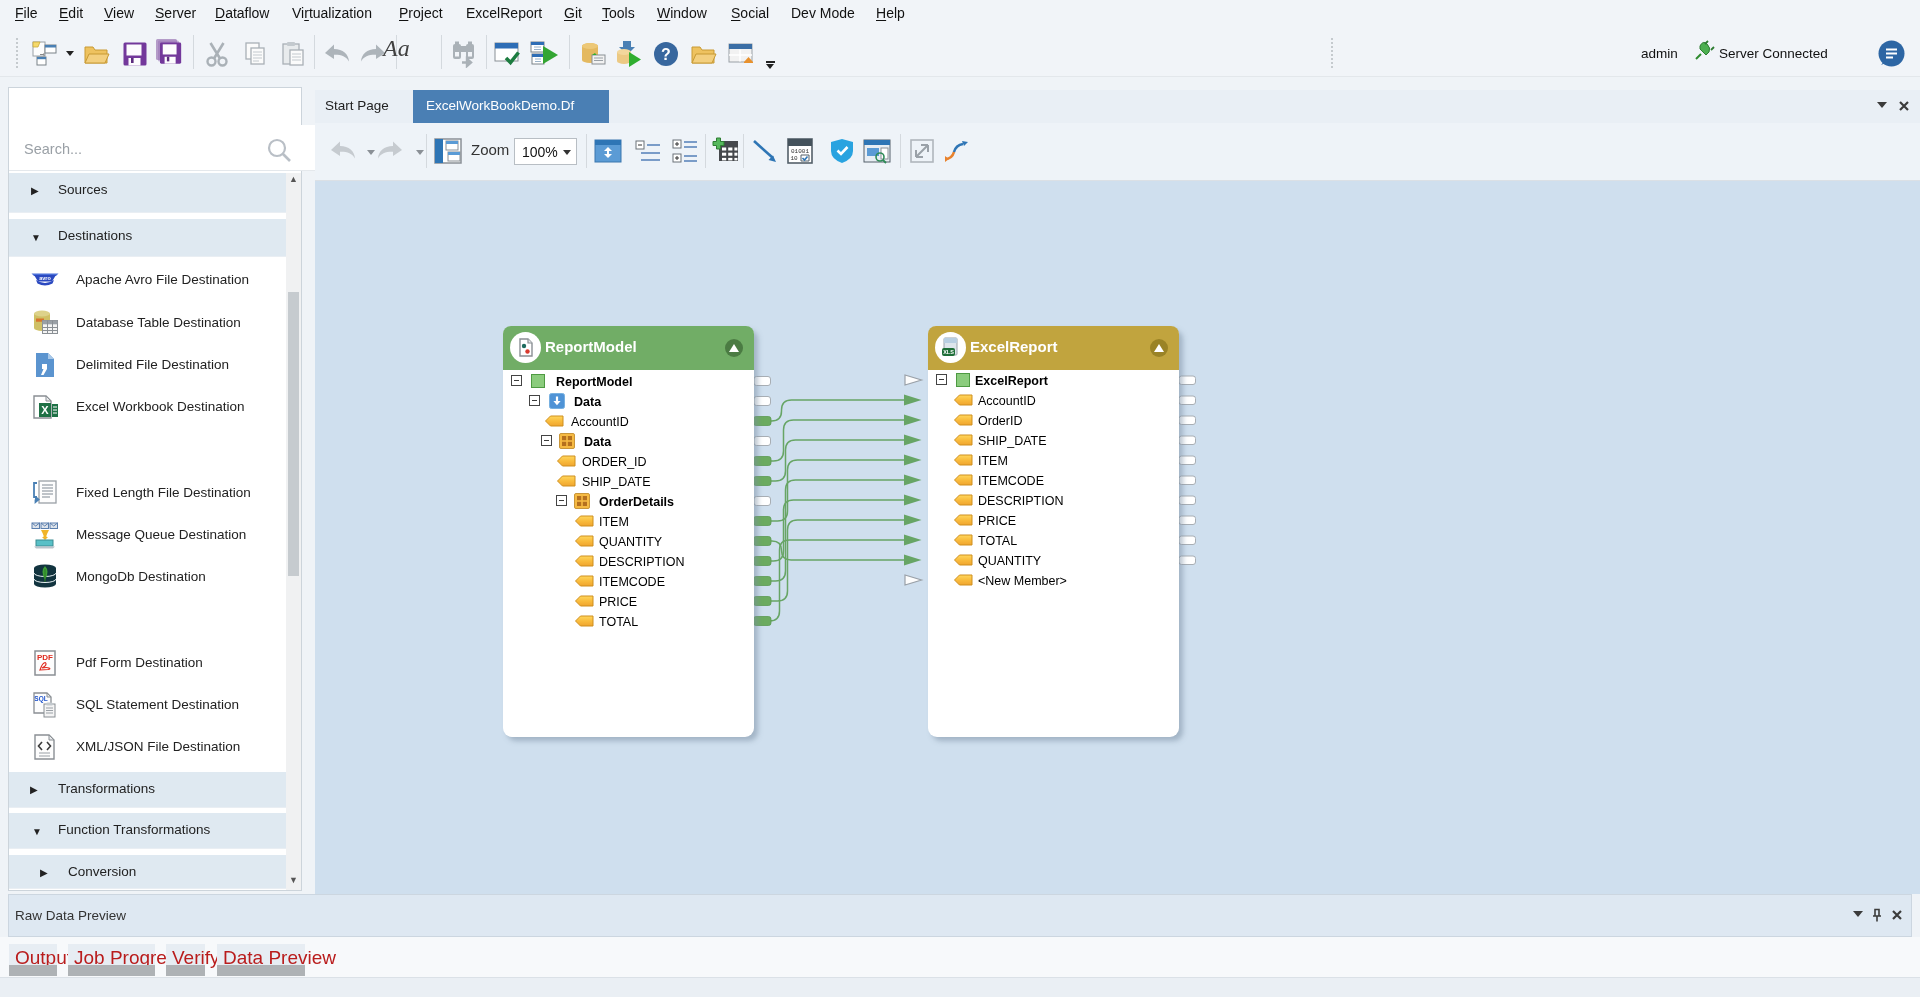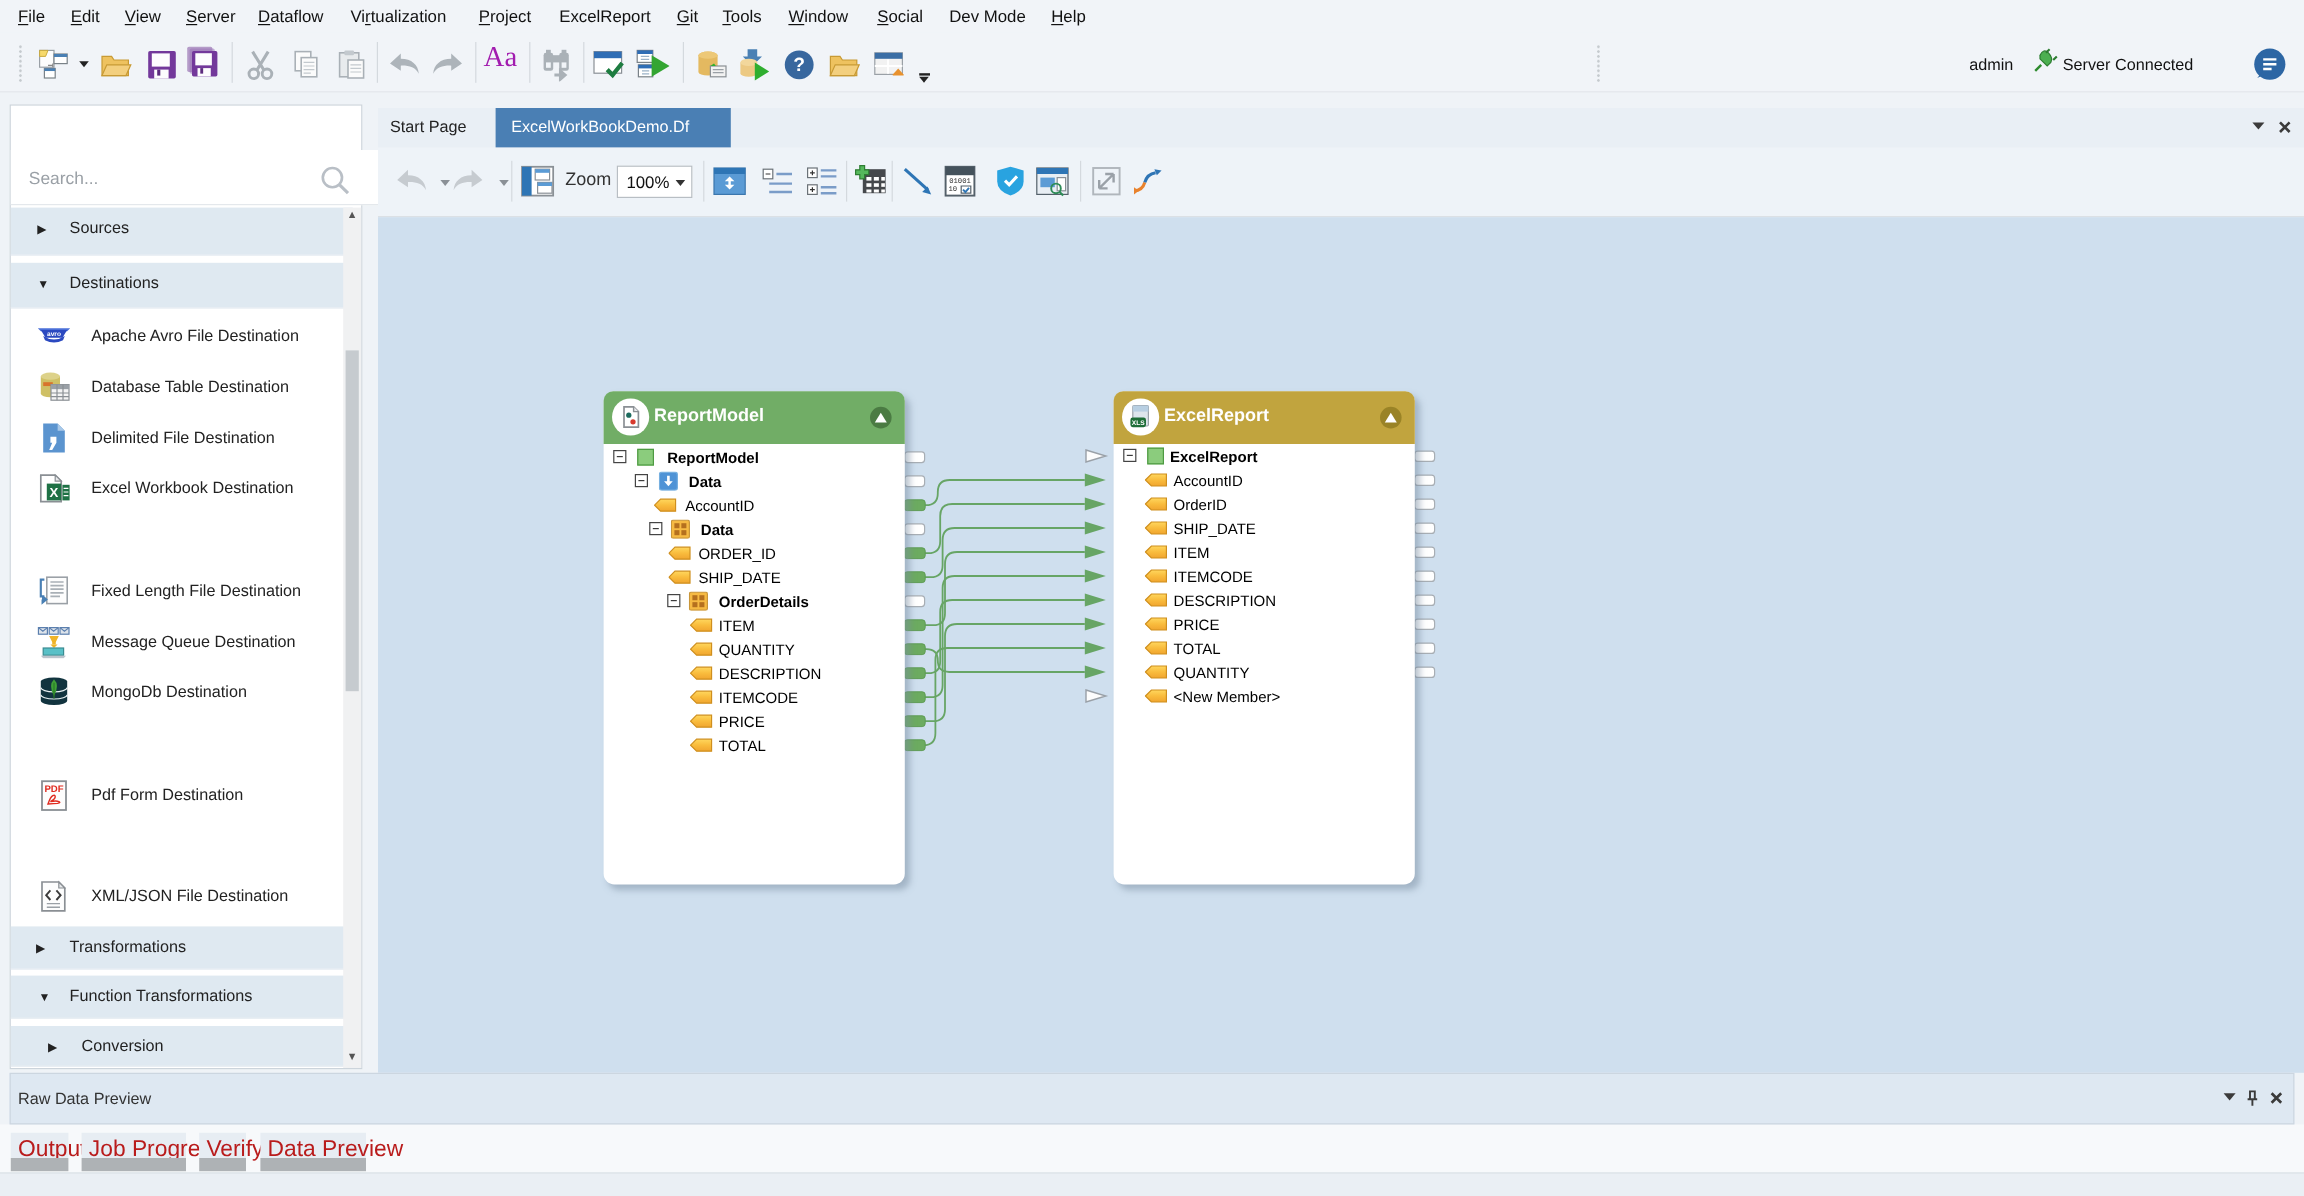--- a/index.html
+++ b/index.html
@@ -115,21 +115,21 @@
       <path d="M12 14 h9 M12 17 h9 M12 20 h9" stroke="#c3c9ce" stroke-width="1"></path>
     </svg>
     <svg class="ticon" style="top:13px;left:321px" width="30" height="28" viewBox="0 0 28 28">
       <path d="M3 13 L12 4.5 L12 9 C21 9 26.5 14 27 21.5 C24 16 19 14.5 12 14.7 L12 19 Z" fill="#adb4ba"></path>
     </svg>
     <svg class="ticon" style="top:13px;left:359px" width="30" height="28" viewBox="0 0 28 28">
       <g transform="scale(-1,1) translate(-28,0)">
         <path d="M3 13 L12 4.5 L12 9 C21 9 26.5 14 27 21.5 C24 16 19 14.5 12 14.7 L12 19 Z" fill="#adb4ba"></path>
       </g>
     </svg>
-    <span style="position:absolute;left:403px;top:8px;font-size:24px;color:#a21caf;font-family:'Liberation Serif',serif">Aa</span>
+    <span style="position:absolute;left:383px;top:8px;font-size:24px;font-style:italic;color:#404040;font-family:'Liberation Serif',serif">Aa</span>
     <svg class="ticon" style="top:13px;left:450px" width="28" height="28" viewBox="0 0 28 28">
       <g fill="#aab1b7">
         <rect x="3" y="4" width="8" height="15" rx="2"></rect>
         <rect x="16" y="4" width="8" height="15" rx="2"></rect>
         <rect x="10" y="6" width="7" height="6"></rect>
         <rect x="5" y="1.5" width="4" height="4"></rect>
         <rect x="18" y="1.5" width="4" height="4"></rect>
       </g>
       <rect x="5" y="12" width="4" height="4.5" fill="#f1f4f8"></rect>
       <rect x="18" y="12" width="4" height="4.5" fill="#f1f4f8"></rect>
@@ -283,20 +283,31 @@
       </svg>
       <span class="t">MongoDb Destination</span>
     </div>
 <div class="item" style="top:554px">
       <svg width="28" height="28" viewBox="0 0 28 28">
         <rect x="4" y="2" width="20" height="24" fill="#fdfdfd" stroke="#8a8f94" stroke-width="1.5"></rect>
         <text x="14" y="11" font-size="8" font-weight="bold" fill="#e02b20" text-anchor="middle" font-family="Liberation Sans">PDF</text>
         <path d="M9 21 q2 -6 4 -7 q2 -1 2 1 q0 2 -4 4 q5 -1 7 0 q2 1 -1 1.5 q-3 0 -8 0.5 z" fill="none" stroke="#e02b20" stroke-width="1.2"></path>
       </svg>
       <span class="t">Pdf Form Destination</span>
+    </div>
+<div class="item" style="top:596px">
+      <svg width="28" height="28" viewBox="0 0 28 28">
+        <path d="M3 2 h13 l4 4 v16 h-17 z" fill="#fdfdfd" stroke="#8a8f94" stroke-width="1.3"></path>
+        <path d="M16 2 l0 4 4 0 z" fill="#e8eaec" stroke="#8a8f94"></path>
+        <text x="10" y="10" font-size="6.5" font-weight="bold" fill="#2255cc" text-anchor="middle" font-family="Liberation Sans">SQL</text>
+        <rect x="13" y="13" width="11" height="13" fill="#f4f4f4" stroke="#8a8f94"></rect>
+        <rect x="15" y="11.5" width="7" height="3" rx="1.5" fill="#c3c9ce"></rect>
+        <path d="M15 17 h7 M15 19.5 h7 M15 22 h7" stroke="#9aa0a6"></path>
+      </svg>
+      <span class="t">SQL Statement Destination</span>
     </div>
 <div class="item" style="top:638px">
       <svg width="28" height="28" viewBox="0 0 28 28">
         <path d="M4 2 h14 l5 5 v19 h-19 z" fill="#fdfdfd" stroke="#8a8f94" stroke-width="1.4"></path>
         <path d="M18 2 l0 5 5 0 z" fill="#e8eaec" stroke="#8a8f94"></path>
         <path d="M11 9 l-3.5 4 l3.5 4 M16 9 l3.5 4 l-3.5 4" fill="none" stroke="#3b3b3b" stroke-width="1.6"></path>
         <path d="M8 20 h11 M8 23 h11" stroke="#9aa0a6" stroke-width="1.2"></path>
       </svg>
       <span class="t">XML/JSON File Destination</span>
     </div>

